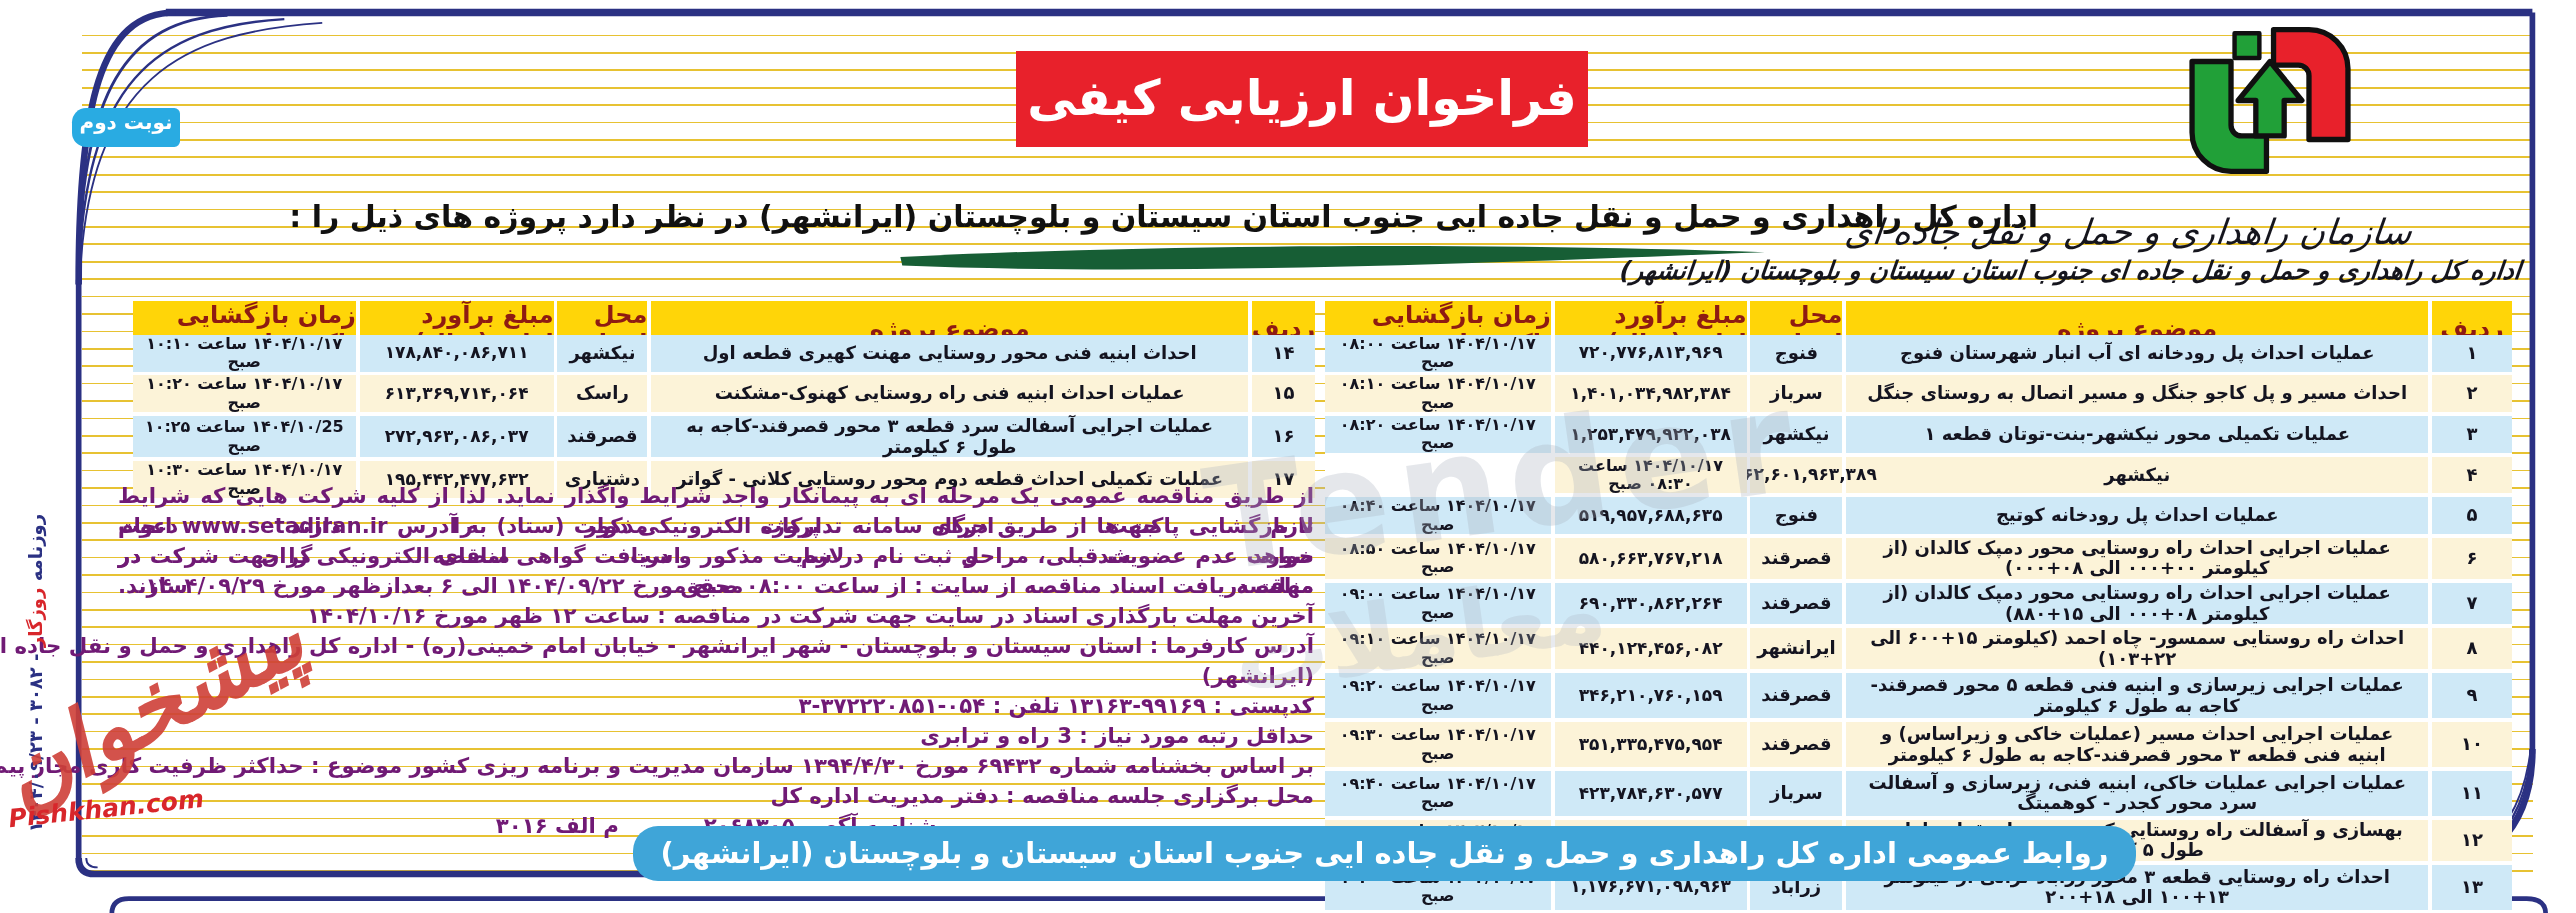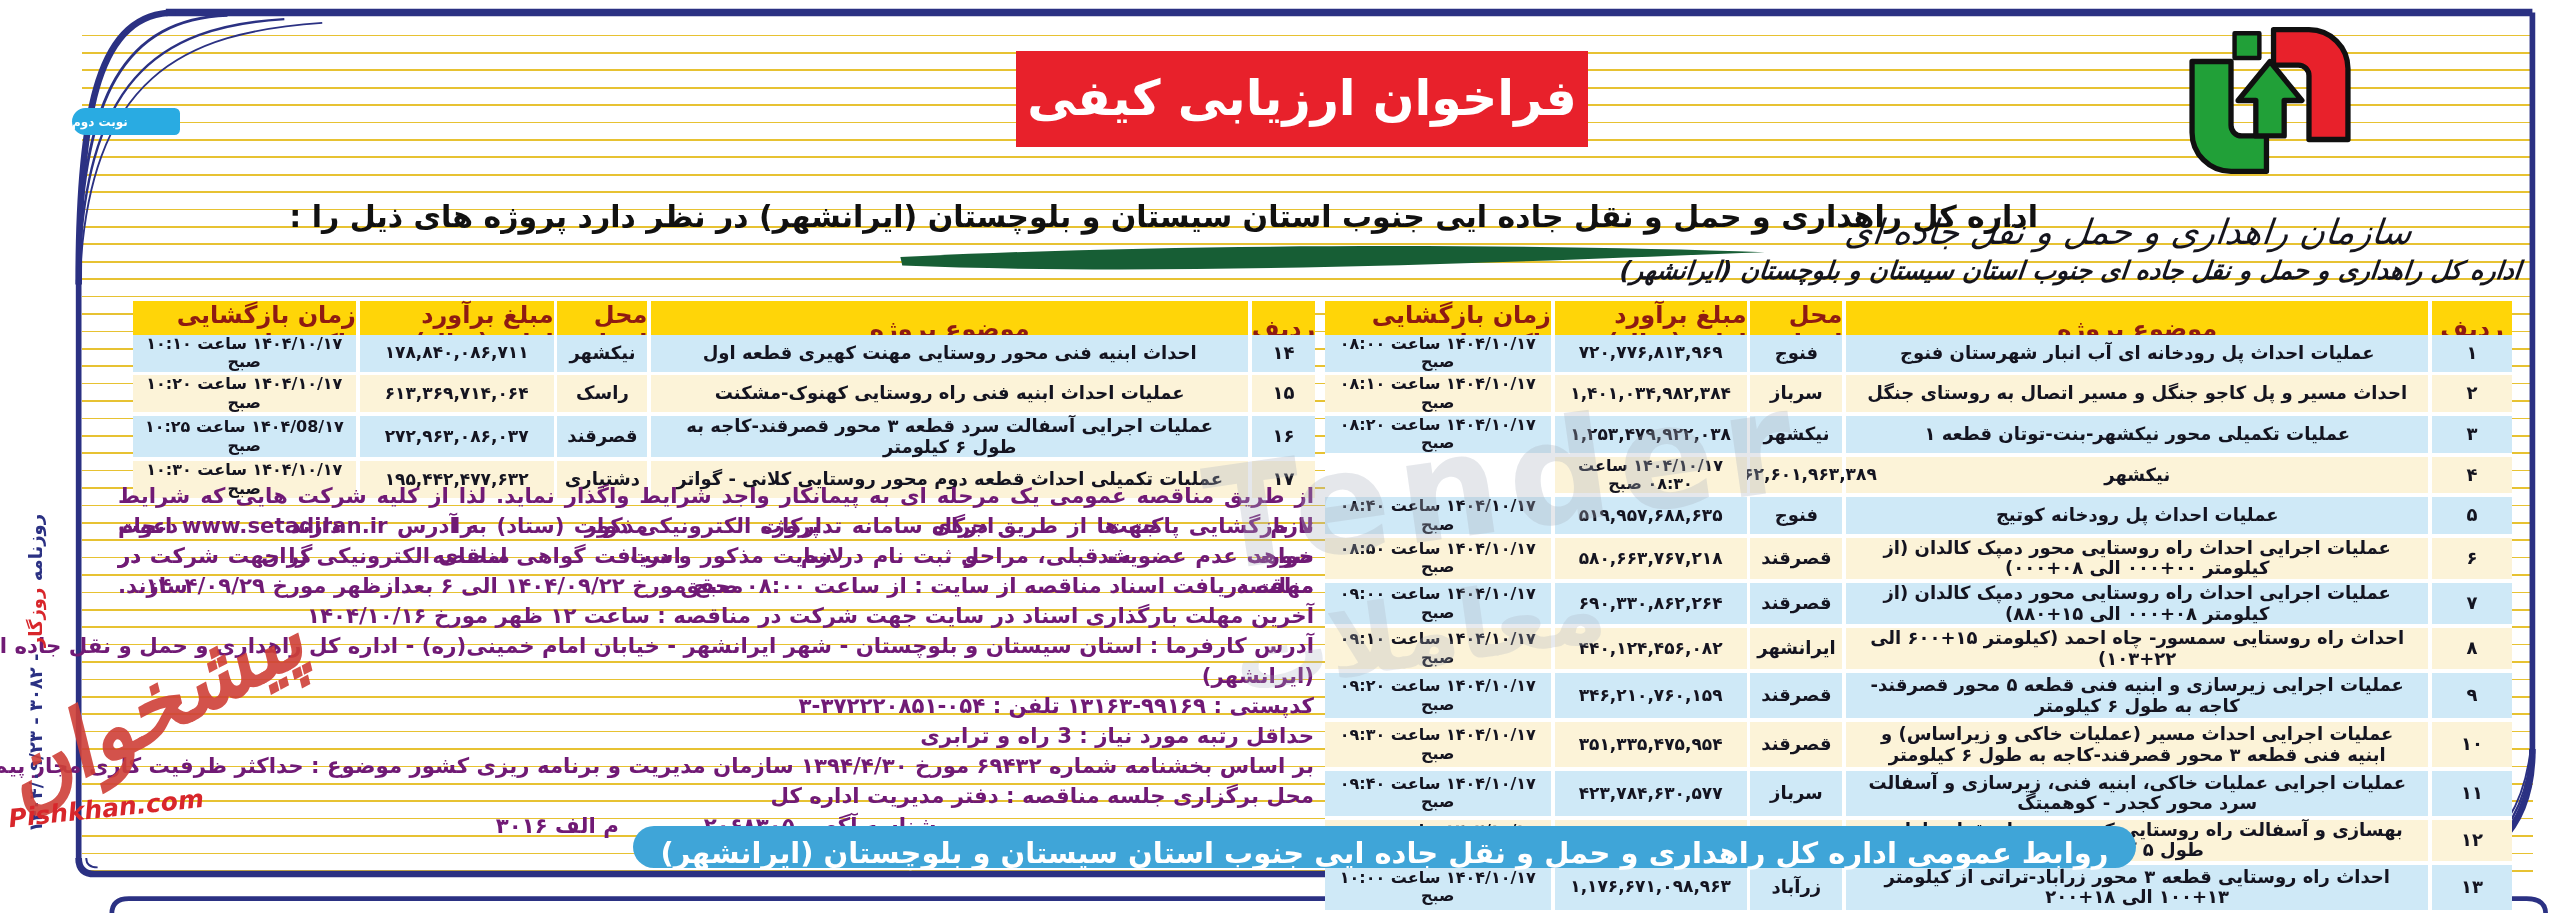--- a/index.html
+++ b/index.html
@@ -12,22 +12,22 @@
   #page{position:relative;width:2576px;height:914px;background:#ffffff;overflow:hidden;direction:rtl;}
   
   #stripes{position:absolute;left:82px;top:19px;width:2451px;height:853px;z-index:1;
     background:repeating-linear-gradient(to bottom, rgba(0,0,0,0) 0px, rgba(0,0,0,0) 15.7px, var(--goldline) 15.7px, var(--goldline) 17.4px);}
   #frame{position:absolute;left:0;top:0;width:2576px;height:914px;z-index:2;}
   
   .wm{position:absolute;color:#aab2bf;font-weight:bold;z-index:5;pointer-events:none;}
   #wm1{left:1204px;top:398px;font-size:142px;letter-spacing:9.5px;opacity:.30;transform:rotate(-8deg);}
   #wm2{left:1232px;top:578px;font-size:95px;opacity:.26;transform:rotate(-8deg);}
   
-  #badge{position:absolute;left:72px;top:108px;width:108px;height:27px;background:var(--badge);
-    border-radius:14.2px 5.7px 5.7px 14.2px;color:#fff;font-size:12px;font-weight:bold;text-align:left;line-height:28.4px;z-index:6;}
+  #badge{position:absolute;left:72px;top:108px;width:108px;height:39px;background:var(--badge);
+    border-radius:14.2px 5.7px 5.7px 14.2px;color:#fff;font-size:20px;font-weight:bold;text-align:center;line-height:28.4px;z-index:6;}
   
   #title{position:absolute;left:1016px;top:51px;width:572px;height:96px;background:var(--red);
     color:#fff;font-size:49px;font-weight:bold;text-align:center;line-height:96px;z-index:4;}
   
   #logo{position:absolute;left:2180px;top:19px;width:180px;height:163px;z-index:4;}
   
   .callig{position:absolute;white-space:nowrap;direction:rtl;color:#15151d;z-index:4;font-style:italic;transform:skewX(-6deg);}
   #callig1{right:164px;top:212px;font-size:35px;}
   #callig2{right:55px;top:256px;font-size:25px;font-weight:bold;}
   
@@ -55,21 +55,21 @@
   .c.subject{font-size:18px;padding:0 17px;}
   .c.loc{font-size:18px;}
   .c.amount{font-size:17px;}
   .c.time{font-size:16px;}
   
   #paras{position:absolute;left:118px;top:481px;width:1196px;z-index:4;direction:rtl;color:#701a75;}
   .pline{font-size:21.3px;font-weight:bold;height:30px;line-height:30px;text-align:right;white-space:nowrap;}
   .pline.justify{white-space:normal;text-align:justify;text-align-last:justify;}
   #pfinal{display:flex;justify-content:center;gap:85px;font-size:21.3px;font-weight:bold;height:30px;line-height:30px;}
   
-  #banner{position:absolute;left:633px;top:826px;width:1503px;height:42px;background:var(--banner);
+  #banner{position:absolute;left:633px;top:826px;width:1503px;height:55px;background:var(--banner);
     border-radius:25px;color:#fff;font-size:29px;font-weight:bold;text-align:center;line-height:55px;z-index:6;white-space:nowrap;}
   
   #margin-vert{position:absolute;left:-169px;top:658px;width:417px;height:30px;transform:rotate(-90deg);
     direction:rtl;text-align:center;font-size:18px;font-weight:bold;color:var(--navy);z-index:6;white-space:nowrap;}
   #margin-vert .paper2{color:#d8262b;}
   #stamp{position:absolute;left:-13.3px;top:654px;font-size:90px;font-weight:bold;color:var(--stamp);
     transform:rotate(-28deg);z-index:7;opacity:.9;white-space:nowrap;font-style:italic;}
   #pishkhan-url{position:absolute;left:7.6px;top:794px;font-size:25px;font-weight:bold;font-style:italic;
     color:#d8262b;transform:rotate(-6deg);z-index:7;direction:ltr;}
 </style>
@@ -261,21 +261,21 @@
     <div class="c loc">راسک</div>
     <div class="c amount">۶۱۳,۳۶۹,۷۱۴,۰۶۴</div>
     <div class="c time">۱۴۰۴/۱۰/۱۷ ساعت ۱۰:۲۰ صبح</div>
   </div>
 
   <div class="trow odd">
     <div class="c no">۱۶</div>
     <div class="c subject">عملیات اجرایی آسفالت سرد قطعه ۳ محور قصرقند-کاجه به طول ۶ کیلومتر</div>
     <div class="c loc">قصرقند</div>
     <div class="c amount">۲۷۲,۹۶۳,۰۸۶,۰۳۷</div>
-    <div class="c time">۱۴۰۴/08/۱۷ ساعت ۱۰:۲۵ صبح</div>
+    <div class="c time">۱۴۰۴/۱۰/25 ساعت ۱۰:۲۵ صبح</div>
   </div>
 
   <div class="trow even">
     <div class="c no">۱۷</div>
     <div class="c subject">عملیات تکمیلی احداث قطعه دوم محور روستایی کلانی - گواتر</div>
     <div class="c loc">دشتیاری</div>
     <div class="c amount">۱۹۵,۴۴۲,۴۷۷,۶۳۲</div>
     <div class="c time">۱۴۰۴/۱۰/۱۷ ساعت ۱۰:۳۰ صبح</div>
   </div>
 </div>

